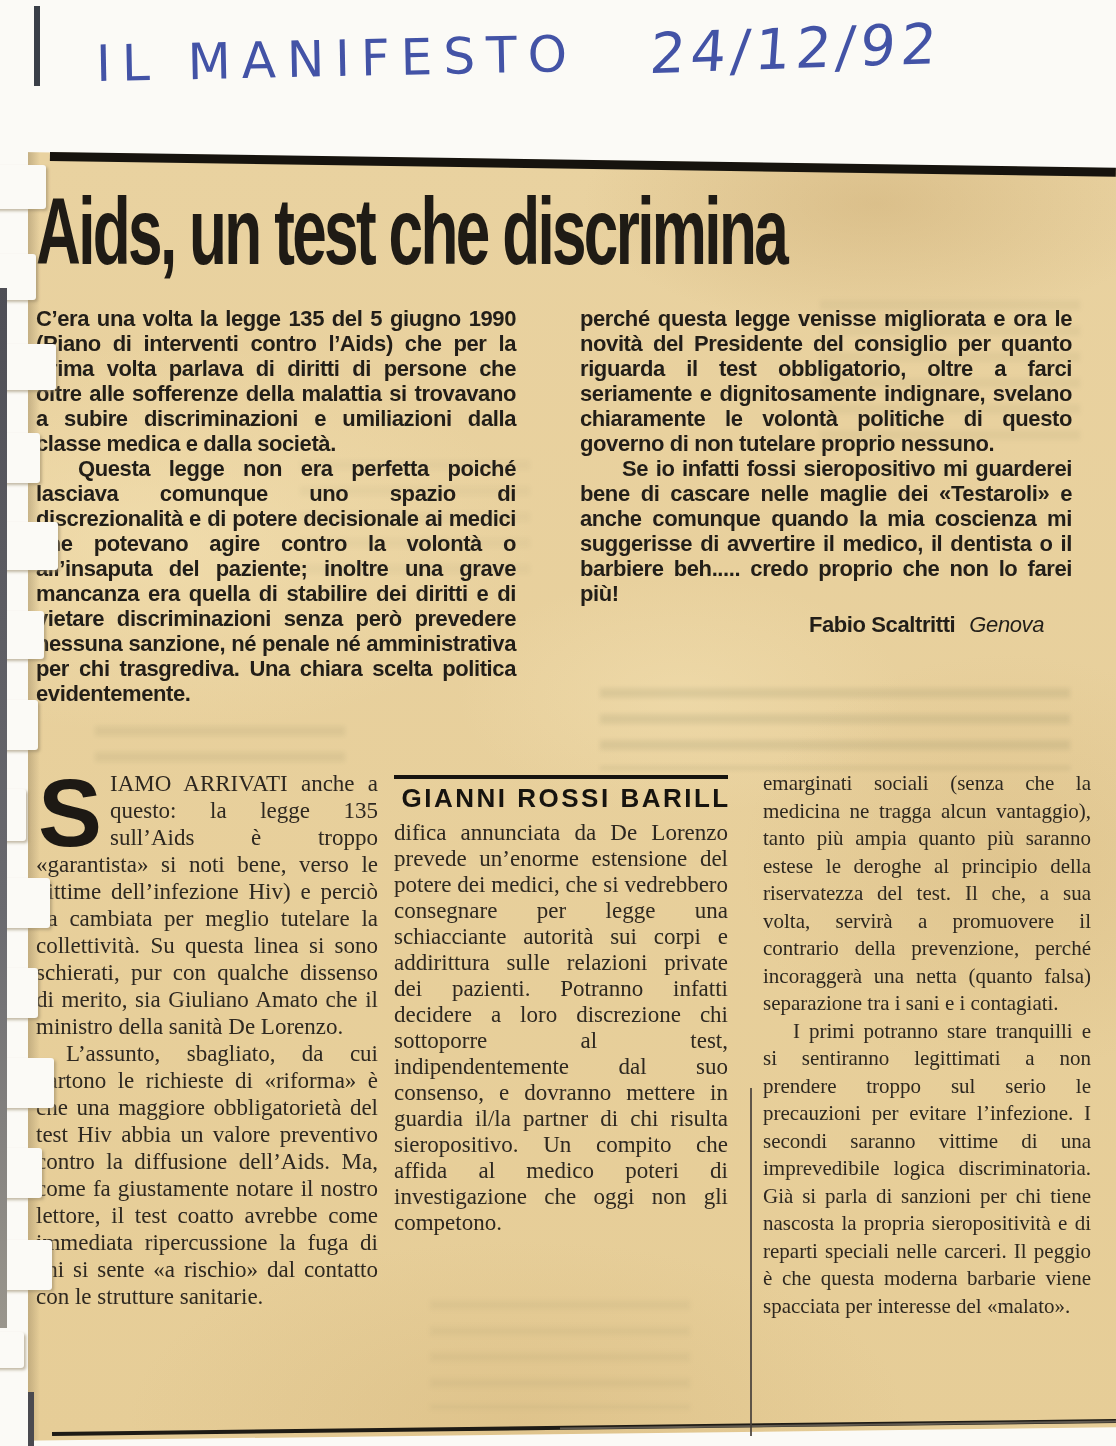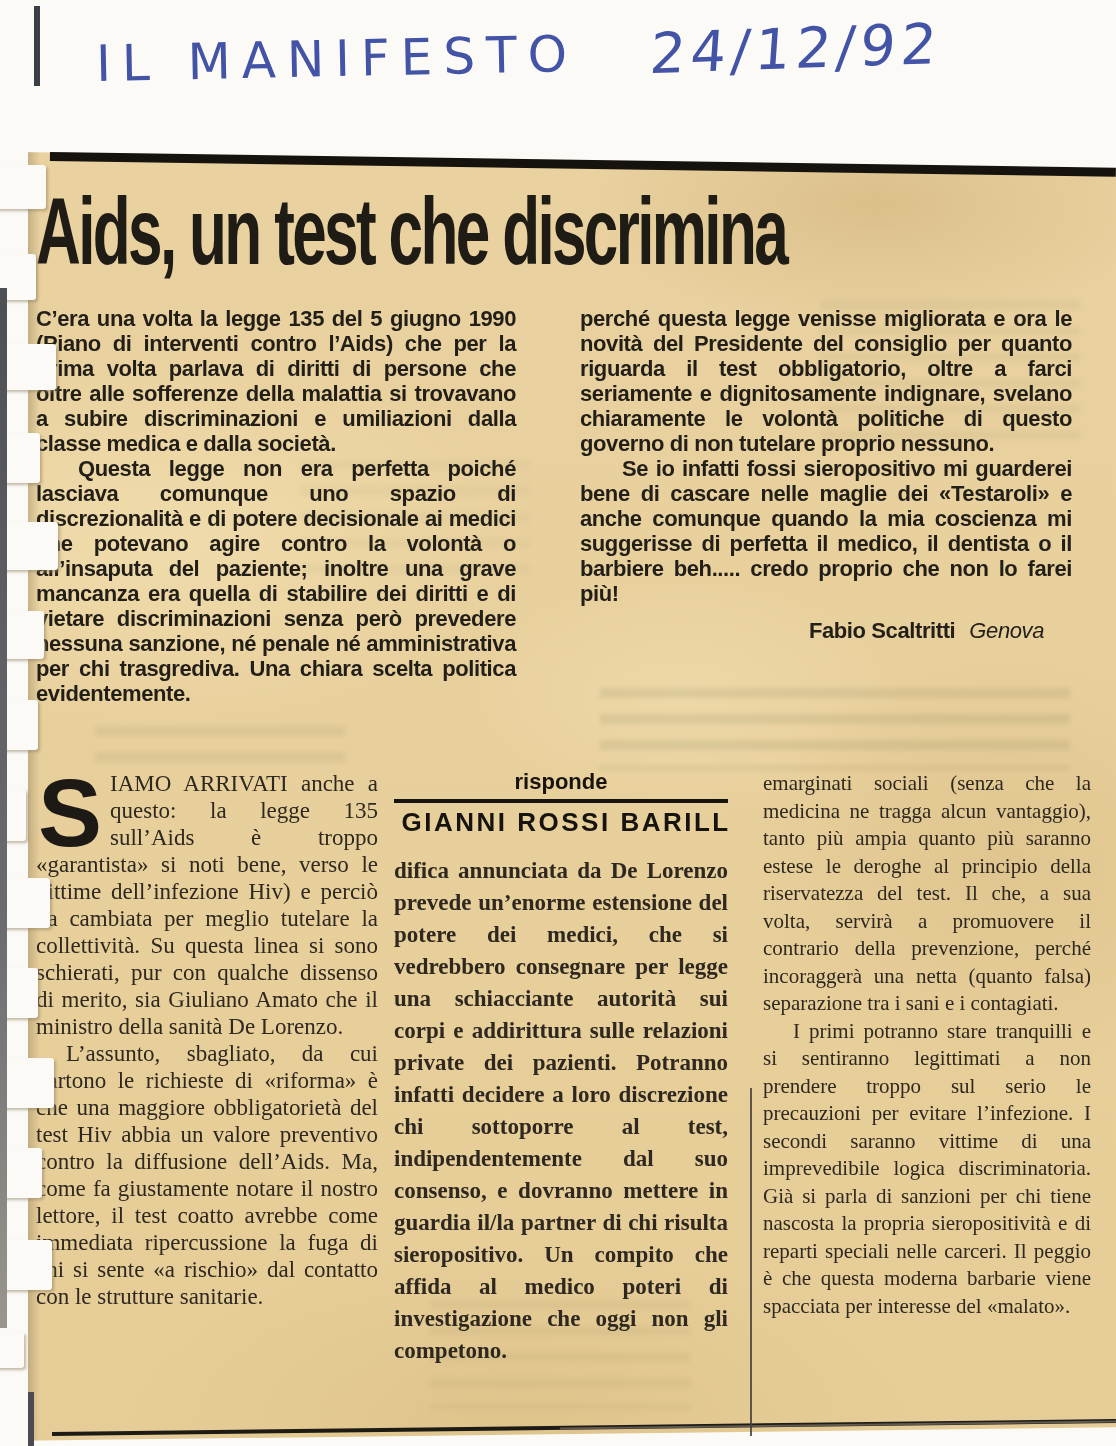--- a/index.html
+++ b/index.html
@@ -46,40 +46,40 @@
     transform:scaleX(.66);transform-origin:left top;}
 
   
   .intro-col{position:absolute;top:306px;z-index:5;text-align:justify;
     font-family:"Liberation Sans",sans-serif;font-weight:700;font-size:22px;
     line-height:25px;letter-spacing:-.4px;color:#221e18;}
   .intro-col p{margin:0;}
   .intro-col p.ind{text-indent:42px;}
   .col-left{left:36px;width:480px;}
   .col-right{left:580px;width:492px;}
-  .sig{margin-top:12px;text-align:right;padding-right:28px;}
+  .sig{margin-top:6px;text-align:right;padding-right:28px;}
   .sig-name{font-weight:700;}
   .sig-place{font-weight:400;font-style:italic;margin-left:14px;}
 
   
   .lcol{position:absolute;top:770px;z-index:5;text-align:justify;
     font-family:"Liberation Serif",serif;font-size:23px;line-height:27px;color:#2e2820;}
   .lcol p{margin:0;}
   .lcol p.ind{text-indent:30px;}
   .c1{left:36px;width:342px;height:672px;overflow:hidden;}
   .c2{left:394px;width:334px;height:672px;overflow:hidden;}
   .c3{left:763px;width:328px;height:668px;overflow:hidden;font-size:21px;line-height:27.5px;}
   .dropcap{float:left;font-family:"Liberation Sans",sans-serif;font-weight:700;
     font-size:96px;line-height:74px;margin:6px 8px 0 2px;color:#1d1914;}
   .kicker{text-align:center;font-family:"Liberation Sans",sans-serif;font-weight:700;
     font-size:22px;line-height:24px;color:#17140f;margin:0;}
   .kicker-rule{height:4px;background:#17140f;margin:5px 0 6px -18px;width:368px;}
   .author{text-align:center;font-family:"Liberation Sans",sans-serif;font-weight:700;
     font-size:26px;letter-spacing:2.5px;color:#17140f;margin:0 0 0 -10px;width:354px;}
-  .c2-body{margin-top:19px;line-height:32px;font-weight:bold;}
+  .c2-body{margin-top:8px;line-height:26px;}
 
   .vrule{position:absolute;left:750px;top:1088px;width:2px;height:348px;
     background:#46403a;opacity:.85;z-index:5;}
 
   
   .notch{position:absolute;background:#fbfaf6;border-radius:3px;z-index:7;
     box-shadow:2px 2px 3px rgba(148,132,98,.55);}
 
   
   .edge-dash-top{position:absolute;left:34px;top:6px;width:6px;height:80px;background:#3a3f48;z-index:8;}
@@ -114,33 +114,32 @@
   <div class="bar-top"></div>
 
   <h1 class="headline">Aids, un test che discrimina</h1>
 
   <div class="intro-col col-left">
     <p>C’era una volta la legge 135 del 5 giugno 1990 (Piano di interventi contro l’Aids) che per la prima volta parlava di diritti di persone che oltre alle sofferenze della malattia si trovavano a subire discriminazioni e umiliazioni dalla classe medica e dalla società.</p>
     <p class="ind">Questa legge non era perfetta poiché lasciava comunque uno spazio di discrezionalità e di potere decisionale ai medici che potevano agire contro la volontà o all’insaputa del paziente; inoltre una grave mancanza era quella di stabilire dei diritti e di vietare discriminazioni senza però prevedere nessuna sanzione, né penale né amministrativa per chi trasgrediva. Una chiara scelta politica evidentemente.</p>
   </div>
   <div class="intro-col col-right">
     <p>perché questa legge venisse migliorata e ora le novità del Presidente del consiglio per quanto riguarda il test obbligatorio, oltre a farci seriamente e dignitosamente indignare, svelano chiaramente le volontà politiche di questo governo di non tutelare proprio nessuno.</p>
-    <p class="ind">Se io infatti fossi sieropositivo mi guarderei bene di cascare nelle maglie dei «Testaroli» e anche comunque quando la mia coscienza mi suggerisse di perfetta il medico, il dentista o il barbiere beh..... credo proprio che non lo farei più!</p>
+    <p class="ind">Se io infatti fossi sieropositivo mi guarderei bene di cascare nelle maglie dei «Testaroli» e anche comunque quando la mia coscienza mi suggerisse di avvertire il medico, il dentista o il barbiere beh..... credo proprio che non lo farei più!</p>
     <div class="sig">
       <span class="sig-name">Fabio Scaltritti</span><span class="sig-place">Genova</span>
     </div>
   </div>
 
   <div class="lcol c1">
     <p><span class="dropcap">S</span><span>IAMO ARRIVATI anche a questo: la legge 135 sull’Aids è troppo «garantista» si noti bene, verso le vittime dell’infezione Hiv) e perciò va cambiata per meglio tutelare la collettività. Su questa linea si sono schierati, pur con qualche dissenso di merito, sia Giuliano Amato che il ministro della sanità De Lorenzo.</span></p>
     <p class="ind">L’assunto, sbagliato, da cui partono le richieste di «riforma» è che una maggiore obbligatorietà del test Hiv abbia un valore preventivo contro la diffusione dell’Aids. Ma, come fa giustamente notare il nostro lettore, il test coatto avrebbe come immediata ripercussione la fuga di chi si sente «a rischio» dal contatto con le strutture sanitarie.</p>
   </div>
 
   <div class="lcol c2">
-    <p class="kicker">risponde</p>
     <div class="kicker-rule"></div>
     <p class="author">GIANNI ROSSI BARILLI</p>
     <div class="c2-body">
       <p>difica annunciata da De Lorenzo prevede un’enorme estensione del potere dei medici, che si vedrebbero consegnare per legge una schiacciante autorità sui corpi e addirittura sulle relazioni private dei pazienti. Potranno infatti decidere a loro discrezione chi sottoporre al test, indipendentemente dal suo consenso, e dovranno mettere in guardia il/la partner di chi risulta sieropositivo. Un compito che affida al medico poteri di investigazione che oggi non gli competono.</p>
     </div>
   </div>
 
   <div class="lcol c3">
     <p>emarginati sociali (senza che la medicina ne tragga alcun vantaggio), tanto più ampia quanto più saranno estese le deroghe al principio della riservatezza del test. Il che, a sua volta, servirà a promuovere il contrario della prevenzione, perché incoraggerà una netta (quanto falsa) separazione tra i sani e i contagiati.</p>
     <p class="ind">I primi potranno stare tranquilli e si sentiranno legittimati a non prendere troppo sul serio le precauzioni per evitare l’infezione. I secondi saranno vittime di una imprevedibile logica discriminatoria. Già si parla di sanzioni per chi tiene nascosta la propria sieropositività e di reparti speciali nelle carceri. Il peggio è che questa moderna barbarie viene spacciata per interesse del «malato».</p>

